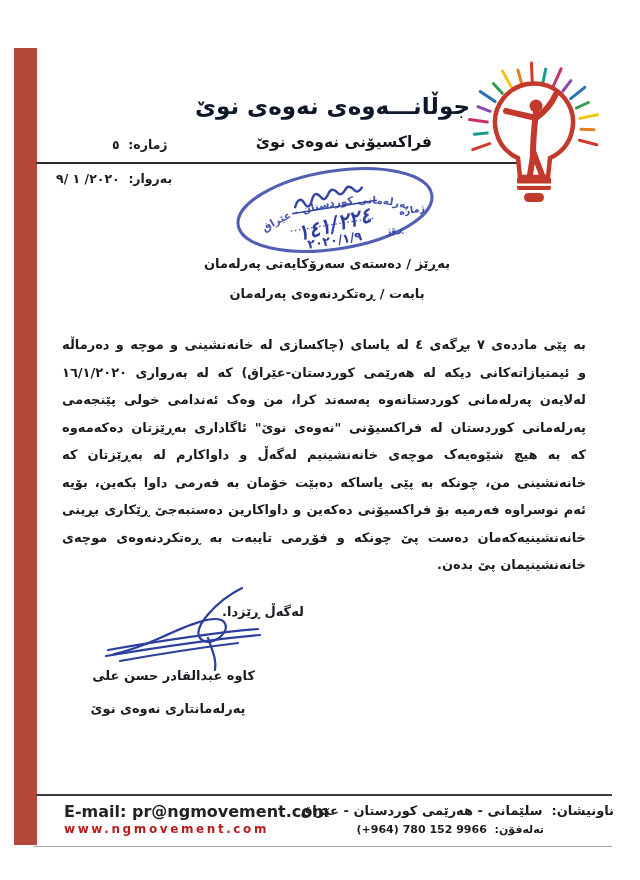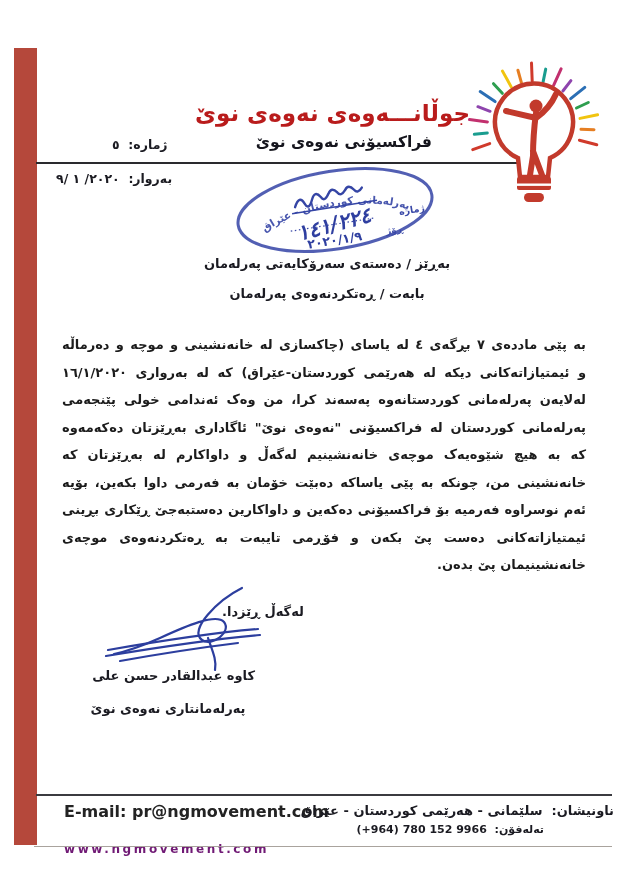--- a/index.html
+++ b/index.html
@@ -5,21 +5,21 @@
   html,body{margin:0;padding:0;}
   body{
     width:640px;height:880px;position:relative;background:#ffffff;
     font-family:"DejaVu Sans","Liberation Sans",sans-serif;
     overflow:hidden;color:#1b1b22;
   }
   .abs{position:absolute;}
   
   .red-strip{left:14px;top:48px;width:23px;height:797px;background:#b5483b;}
   
-  .org-name{right:170px;top:100px;font-size:23px;font-weight:bold;color:#b91c1c;direction:rtl;white-space:nowrap;}
+  .org-name{right:170px;top:93px;font-size:23px;font-weight:bold;color:#0f172a;direction:rtl;white-space:nowrap;}
   .fraction-name{right:208px;top:133px;font-size:15.5px;font-weight:bold;color:#15151d;direction:rtl;white-space:nowrap;}
   .number-line{left:112px;top:137px;font-size:12.5px;font-weight:bold;direction:rtl;white-space:nowrap;}
   .date-line{left:56px;top:171px;font-size:12.5px;font-weight:bold;direction:rtl;white-space:nowrap;}
   .rule-1{left:36px;top:162px;width:482px;height:2px;background:#2a2a2e;}
   
   .addressee{left:172px;top:256px;width:310px;text-align:center;direction:rtl;}
   .addressee div{font-size:13px;font-weight:bold;margin-bottom:15px;white-space:nowrap;}
   
   .body-block{left:62px;top:331px;width:524px;direction:rtl;}
   .body-line{
@@ -27,21 +27,21 @@
     text-align:justify;text-align-last:justify;color:#1c1c1c;white-space:nowrap;
   }
   .body-line.last{text-align-last:right;white-space:nowrap;}
   .salute{left:222px;top:604px;font-size:13px;font-weight:bold;direction:rtl;white-space:nowrap;}
   .signer-name{left:95px;top:668px;width:160px;text-align:center;font-size:13px;font-weight:bold;direction:rtl;white-space:nowrap;}
   .signer-title{left:88px;top:701px;width:160px;text-align:center;font-size:13px;font-weight:bold;direction:rtl;white-space:nowrap;}
   
   .footer-rule-top{left:36px;top:794px;width:576px;height:2px;background:#3b3b40;}
   .footer-rule-bottom{left:34px;top:846px;width:578px;height:1px;background:#a9a39d;}
   .email-line{left:64px;top:802px;font-size:16px;font-weight:bold;direction:ltr;color:#232323;white-space:nowrap;}
-  .website-line{left:64px;top:842px;font-size:12px;font-weight:bold;letter-spacing:2.6px;direction:ltr;color:#701a75;white-space:nowrap;}
+  .website-line{left:64px;top:822px;font-size:12px;font-weight:bold;letter-spacing:2.6px;direction:ltr;color:#b91c1c;white-space:nowrap;}
   .address-line{right:26px;top:803px;font-size:13px;font-weight:bold;direction:rtl;white-space:nowrap;}
   .phone-line{right:96px;top:823px;font-size:11px;font-weight:bold;direction:rtl;white-space:nowrap;}
   .ltr{direction:ltr;unicode-bidi:isolate;display:inline-block;}
 </style>
 </head>
 <body>
 
 <div class="abs red-strip"></div>
 
 <div class="abs org-name">جوڵانـــەوەی نەوەی نوێ</div>
@@ -108,21 +108,21 @@
 </div>
 
 <div class="abs body-block">
   <div class="body-line">بە پێی ماددەی ٧ بڕگەی ٤ لە یاسای (چاکسازی لە خانەنشینی و موچە و دەرماڵە</div>
   <div class="body-line">و ئیمتیازاتەکانی دیکە لە هەرێمی کوردستان-عێراق) کە لە بەرواری ١٦/١/٢٠٢٠</div>
   <div class="body-line">لەلایەن پەرلەمانی کوردستانەوە پەسەند کرا، من وەک ئەندامی خولی پێنجەمی</div>
   <div class="body-line">پەرلەمانی کوردستان لە فراکسیۆنی "نەوەی نوێ" ئاگاداری بەڕێزتان دەکەمەوە</div>
   <div class="body-line">کە بە هیچ شێوەیەک موچەی خانەنشینیم لەگەڵ و داواکارم لە بەڕێزتان کە</div>
   <div class="body-line">خانەنشینی من، چونکە بە پێی یاساکە دەبێت خۆمان بە فەرمی داوا بکەین، بۆیە</div>
   <div class="body-line">ئەم نوسراوە فەرمیە بۆ فراکسیۆنی دەکەین و داواکارین دەستبەجێ ڕێکاری بڕینی</div>
-  <div class="body-line">ئیمتیازاتەکانی دەست پێ بکەن و فۆڕمی تایبەت بە ڕەتکردنەوەی موچەی</div>
+  <div class="body-line">خانەنشینیەکەمان دەست پێ چونکە و فۆڕمی تایبەت بە ڕەتکردنەوەی موچەی</div>
   <div class="body-line last">خانەنشینیمان پێ بدەن.</div>
 </div>
 
 <div class="abs salute">لەگەڵ ڕێزدا.</div>
 
 <svg class="abs" style="left:90px;top:582px;" width="180" height="92" viewBox="0 0 180 92">
   <g fill="none" stroke="#2c3e9e" stroke-width="2.2" stroke-linecap="round">
     <path d="M152,6 C128,18 98,48 112,58 C122,65 142,50 134,40 C126,31 96,44 70,56 C52,64 34,70 24,72"></path>
     <path d="M18,68 C70,59 120,51 168,47"></path>
     <path d="M16,74 C70,65 125,57 170,53"></path>

